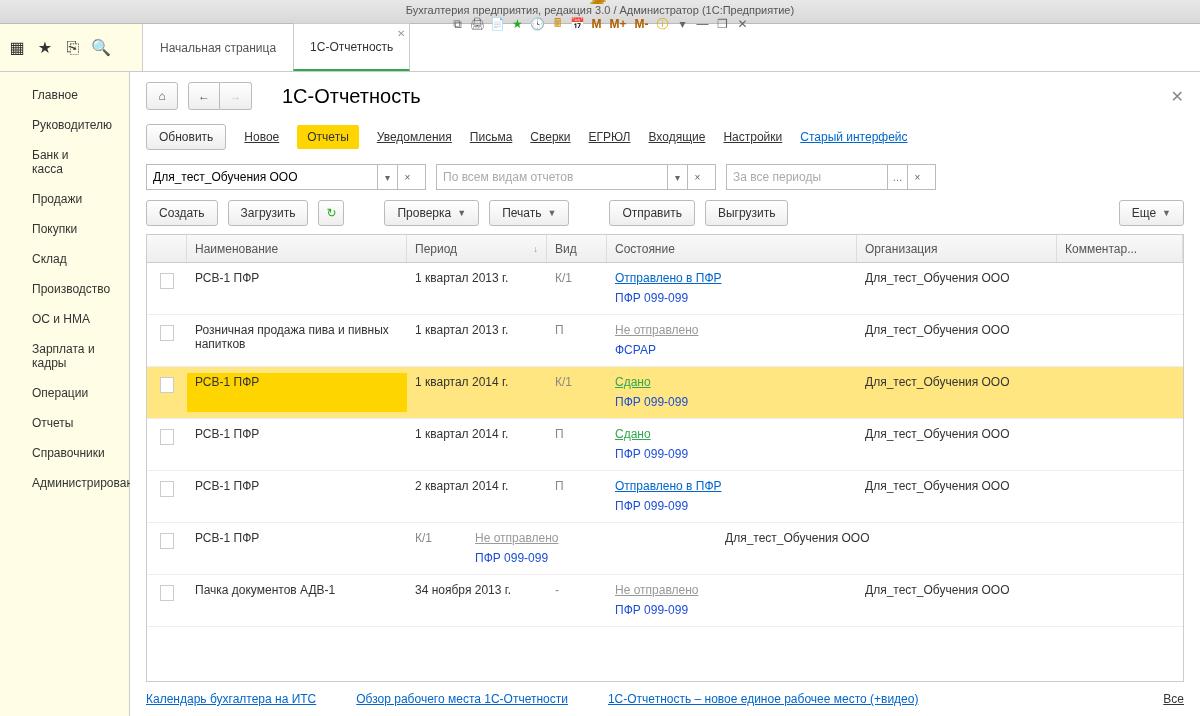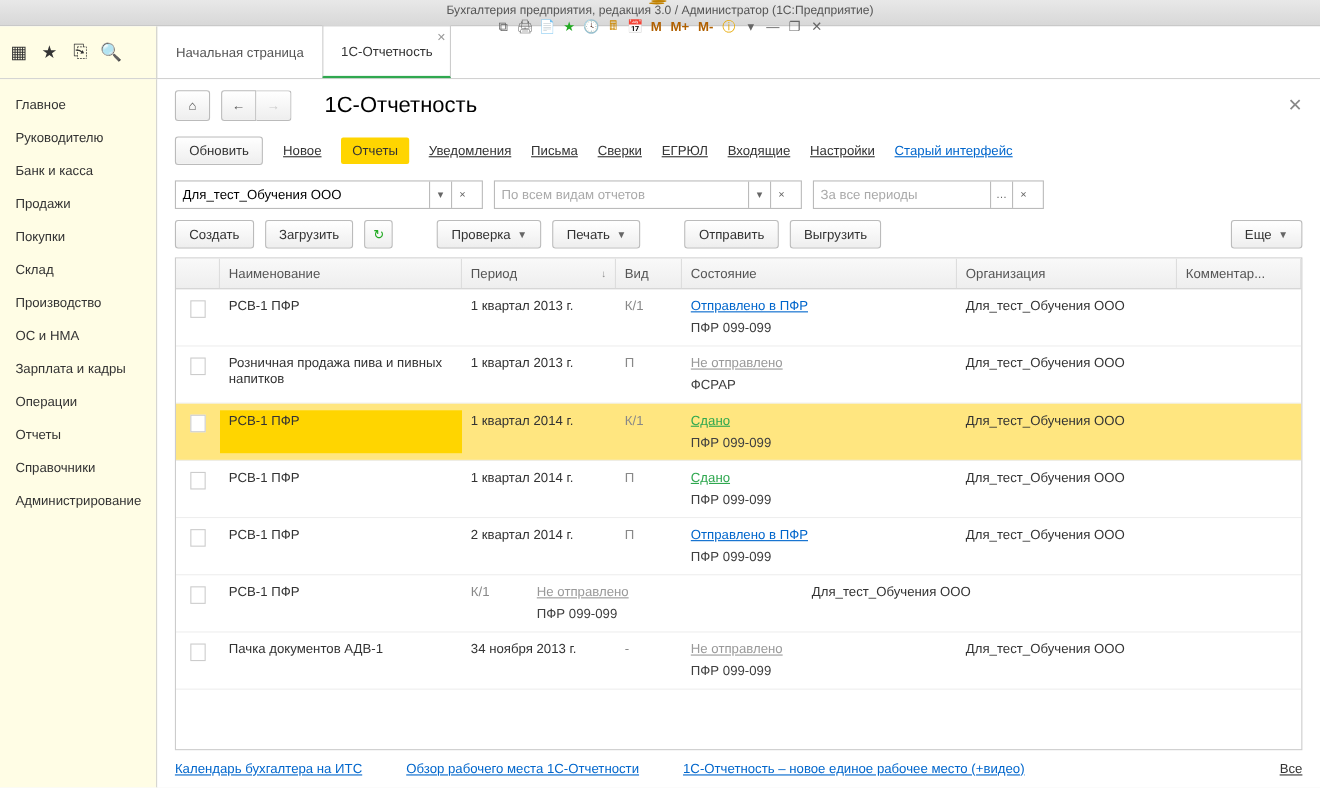--- a/index.html
+++ b/index.html
@@ -18,21 +18,21 @@
 .toolbar { height: 48px; background: #fff; border-bottom: 1px solid #ccc; display: flex; align-items: stretch; }
 .tool-left { display: flex; align-items: center; padding: 0 8px; gap: 10px; background:#fffde5; border-right:1px solid #ccc; width:143px;}
 .tool-left .ico { width: 18px; height: 18px; display: inline-flex; align-items: center; justify-content: center; color: #333; font-size:16px;}
 .tabs { display: flex; align-items: flex-end; }
 .tab { padding: 10px 16px; border: 1px solid transparent; border-bottom: none; color: #555; cursor: pointer; height:48px; display:flex; align-items:center; position:relative;}
 .tab.active { border: 1px solid #ccc; border-bottom: 2px solid #2fa84f; background: #fff; color: #333; }
 .tab .close { margin-left: 8px; color: #999; font-size: 10px; position:absolute; top:4px; right:4px;}
 
 
 .main { display: flex; height: calc(716px - 24px - 48px); }
-.sidebar { width: 143px; background: #fffde5; border-right: 1px solid #ccc; padding: 8px 0; }
+.sidebar { width: 130px; background: #fffde5; border-right: 1px solid #ccc; padding: 8px 18px; }
 .sidebar .item { padding: 8px 14px; color: #333; cursor: pointer; }
 
 .content { flex: 1; background: #fff; display: flex; flex-direction: column; padding: 10px 16px 0 16px; overflow:hidden; position:relative;}
 .navrow { display: flex; align-items: center; gap: 10px; margin-bottom: 14px; }
 .navbtn { width: 32px; height: 28px; border: 1px solid #bbb; border-radius: 3px; background: linear-gradient(#fff,#eee); display: inline-flex; align-items: center; justify-content: center; color:#555;}
 .navbtn.disabled { color:#ccc;}
 .navgroup { display:flex; }
 .navgroup .navbtn:first-child{border-radius:3px 0 0 3px;}
 .navgroup .navbtn:last-child{border-radius:0 3px 3px 0; border-left:none;}
 .h1 { font-size: 20px; font-weight: normal; margin-left: 20px; flex: 1; }
@@ -59,21 +59,21 @@
 .table { border: 1px solid #ccc; flex: 1; overflow-y: auto; }
 .thead { display: flex; background: linear-gradient(#f9f9f9,#eee); border-bottom: 1px solid #ccc; height: 28px; align-items: center; position:sticky; top:0;}
 .th { padding: 0 8px; color: #555; border-right: 1px solid #ddd; height:100%; display:flex; align-items:center; gap:4px;}
 .th .sort{font-size:9px; color:#888;}
 .c0{width:40px;} .c1{width:220px;} .c2{width:140px;} .c3{width:60px;} .c4{width:250px;} .c5{width:200px;} .c6{flex:1;}
 .trow { display: flex; border-bottom: 1px solid #eee; min-height: 52px; padding: 6px 0; }
 .trow.sel { background: #ffe680; }
 .trow.sel .c1 { background: #ffd500; }
 .td { padding: 2px 8px; }
 .td .main-t{color:#333;}
-.td .sub-t{color:#404040; margin-top:6px;}
+.td .sub-t{color:#1d4ed8; margin-top:6px;}
 .docico{ width:14px; height:16px; border:1px solid #ccc; background:#fff; display:inline-block; position:relative; margin:2px auto;}
 .link-blue{color:#0066cc; text-decoration:underline; cursor:pointer;}
 .link-green{color:#2fa84f; text-decoration:underline; cursor:pointer;}
 .link-gray{color:#999; text-decoration:underline; cursor:pointer;}
 
 .footer { display: flex; padding: 10px 0; gap: 40px; align-items:flex-start;}
 .footer .flink { color: #0066cc; text-decoration: underline; cursor: pointer; }
 .footer .spacer{flex:1;}
 .footer .all { color: #333; text-decoration:underline; cursor:pointer;}
 </style>

